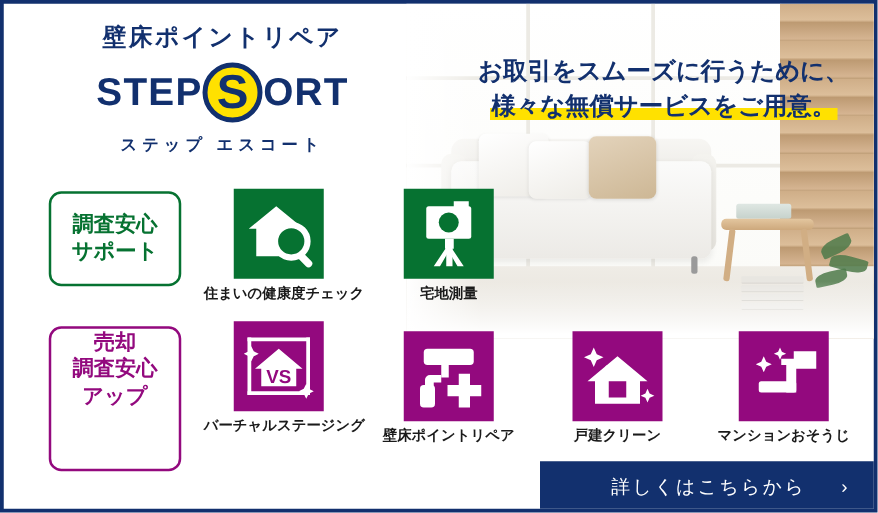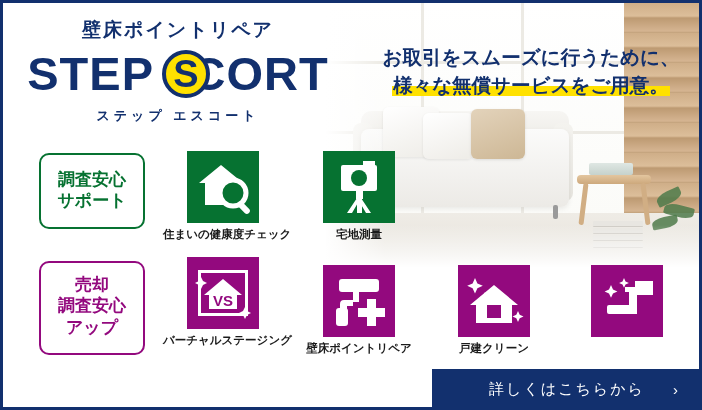--- a/index.html
+++ b/index.html
@@ -43,41 +43,41 @@
   .plant span{position:absolute;background:#4e7a4a;border-radius:50% 10% 50% 10%;opacity:.85;}
   .photo-fade{position:absolute;left:0;top:0;width:60px;height:268px;
       background:linear-gradient(90deg,#ffffff 0%,rgba(255,255,255,0) 100%);}
   .photo-bottomfade{position:absolute;left:0;bottom:0;width:377px;height:46px;
       background:linear-gradient(180deg,rgba(255,255,255,0) 0%,#ffffff 92%);}
 
   
   .logo-wrap{position:absolute;left:0;top:14px;width:350px;text-align:center;}
   .tagline{font-size:19px;font-weight:bold;color:#12306e;letter-spacing:2px;}
   .logo-main{position:relative;height:54px;margin-top:4px;}
-  .logo-text{font-size:47px;font-weight:bold;color:#12306e;letter-spacing:1px;
+  .logo-text{font-size:31px;font-weight:bold;color:#12306e;letter-spacing:1px;
       line-height:54px;font-family:"Liberation Sans","DejaVu Sans",sans-serif;}
   .logo-s{position:absolute;left:159px;top:3px;width:48px;height:48px;border-radius:50%;
       background:#ffe100;border:4px solid #12306e;box-sizing:border-box;}
   .logo-s span{display:block;font-size:38px;font-weight:bold;color:#12306e;
       line-height:40px;text-align:center;}
   .logo-sub{font-size:13px;color:#12306e;letter-spacing:4px;margin-top:6px;font-weight:bold;}
 
   
   .headline{position:absolute;left:368px;top:40px;width:320px;text-align:center;
       font-size:19.5px;font-weight:bold;color:#12306e;line-height:1.45;}
   .hl2 em{font-style:normal;background:linear-gradient(180deg,
       rgba(255,225,0,0) 55%,#ffe100 55%,#ffe100 100%);padding:0 1px;}
 
   
   .badge{position:absolute;width:106px;box-sizing:border-box;border-radius:10px;
       background:#ffffff;text-align:center;font-weight:bold;line-height:1.25;}
   .badge-green{left:36px;top:150px;height:76px;border:2px solid #067231;color:#067231;
       font-size:17px;padding-top:14px;}
-  .badge-mag{left:36px;top:258px;height:94px;border:2px solid #93097e;color:#93097e;
-      font-size:17px;padding-top:11px;}
+  .badge-mag{left:36px;top:258px;height:116px;border:2px solid #93097e;color:#93097e;
+      font-size:17px;}
 
   
   .tile{position:absolute;width:78px;height:72px;}
   .tile .sq{width:72px;height:72px;position:relative;}
   .tile .lbl{position:absolute;left:-24px;top:76px;width:120px;text-align:center;
       font-size:11.5px;font-weight:bold;color:#1a1a1a;white-space:nowrap;}
   .g{background:#067231;}
   .m{background:#93097e;}
   svg{display:block;}
 
@@ -232,20 +232,21 @@
     <div class="sq m">
       <svg width="72" height="72" viewBox="0 0 72 72">
         <rect x="44" y="16" width="18" height="14" fill="#fff"></rect>
         <rect x="34" y="22" width="16" height="5" fill="#fff"></rect>
         <rect x="38" y="27" width="8" height="22" fill="#fff"></rect>
         <rect x="16" y="40" width="30" height="9" rx="2" fill="#fff"></rect>
         <path d="M20 20 l2 4.4 4.4 2 -4.4 2 -2 4.4 -2 -4.4 -4.4 -2 4.4 -2z" fill="#fff"></path>
         <path d="M33 13 l1.5 3.4 3.4 1.5 -3.4 1.5 -1.5 3.4 -1.5 -3.4 -3.4 -1.5 3.4 -1.5z" fill="#fff"></path>
       </svg>
     </div>
+    <div class="lbl">マンションおそうじ</div>
   </div>
 
   <div class="cta">
     <span class="cta-label">詳しくはこちらから</span>
     <span class="cta-chev">›</span>
   </div>
 
 </div>
 
 </body></html>

